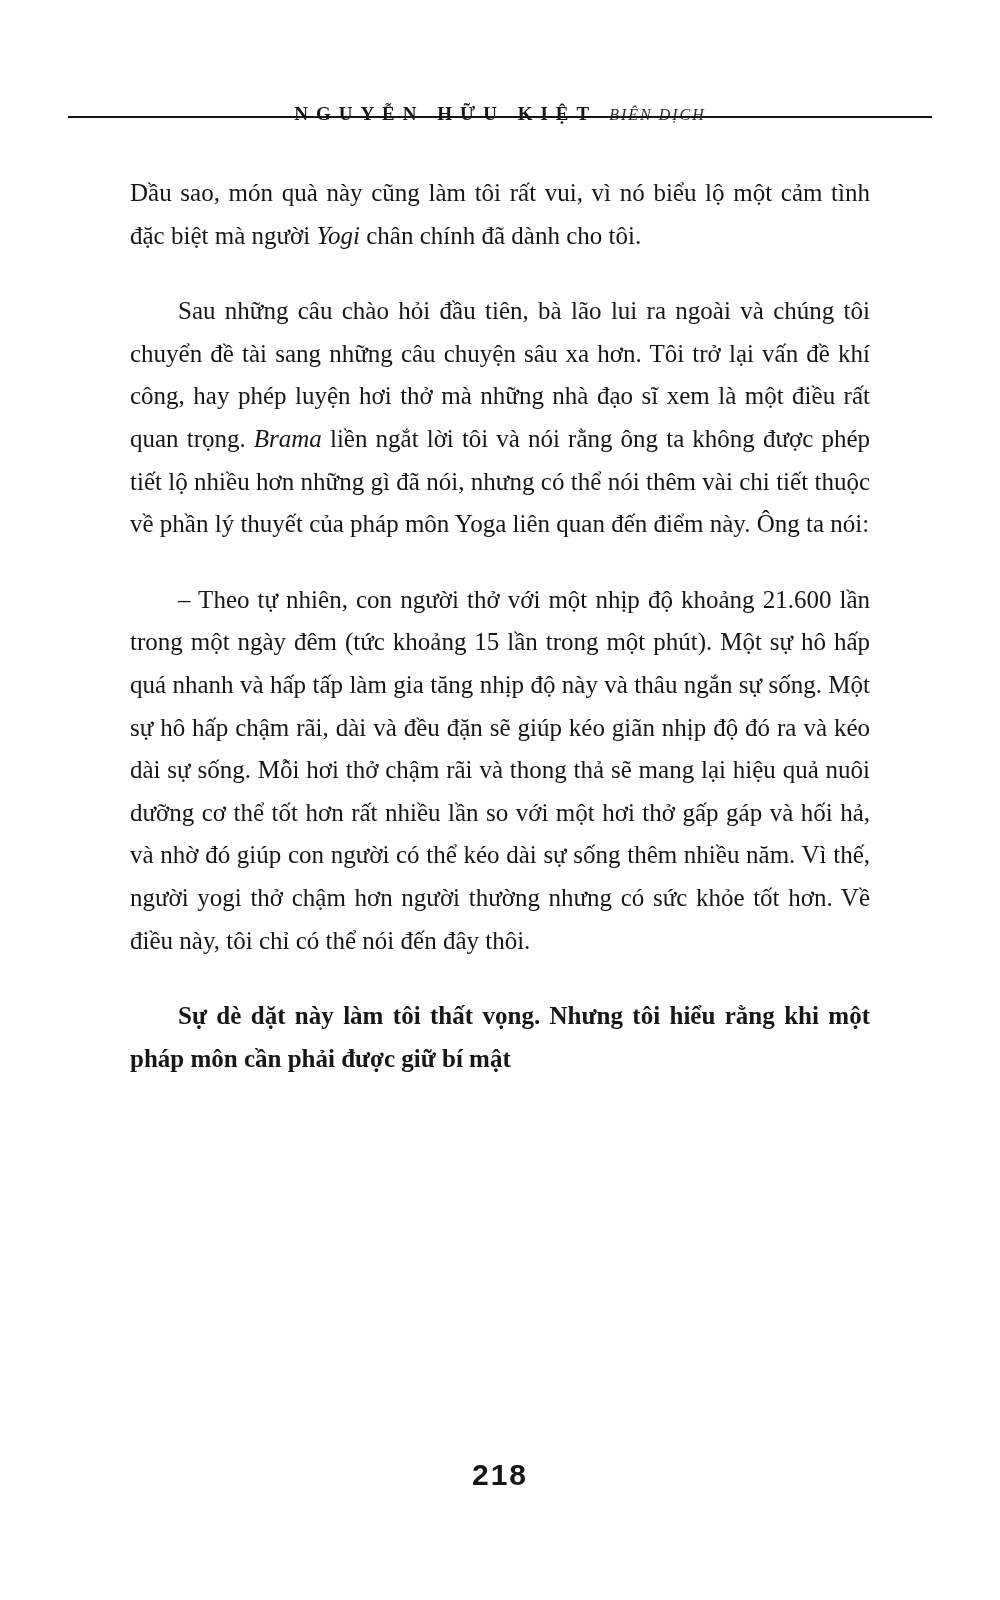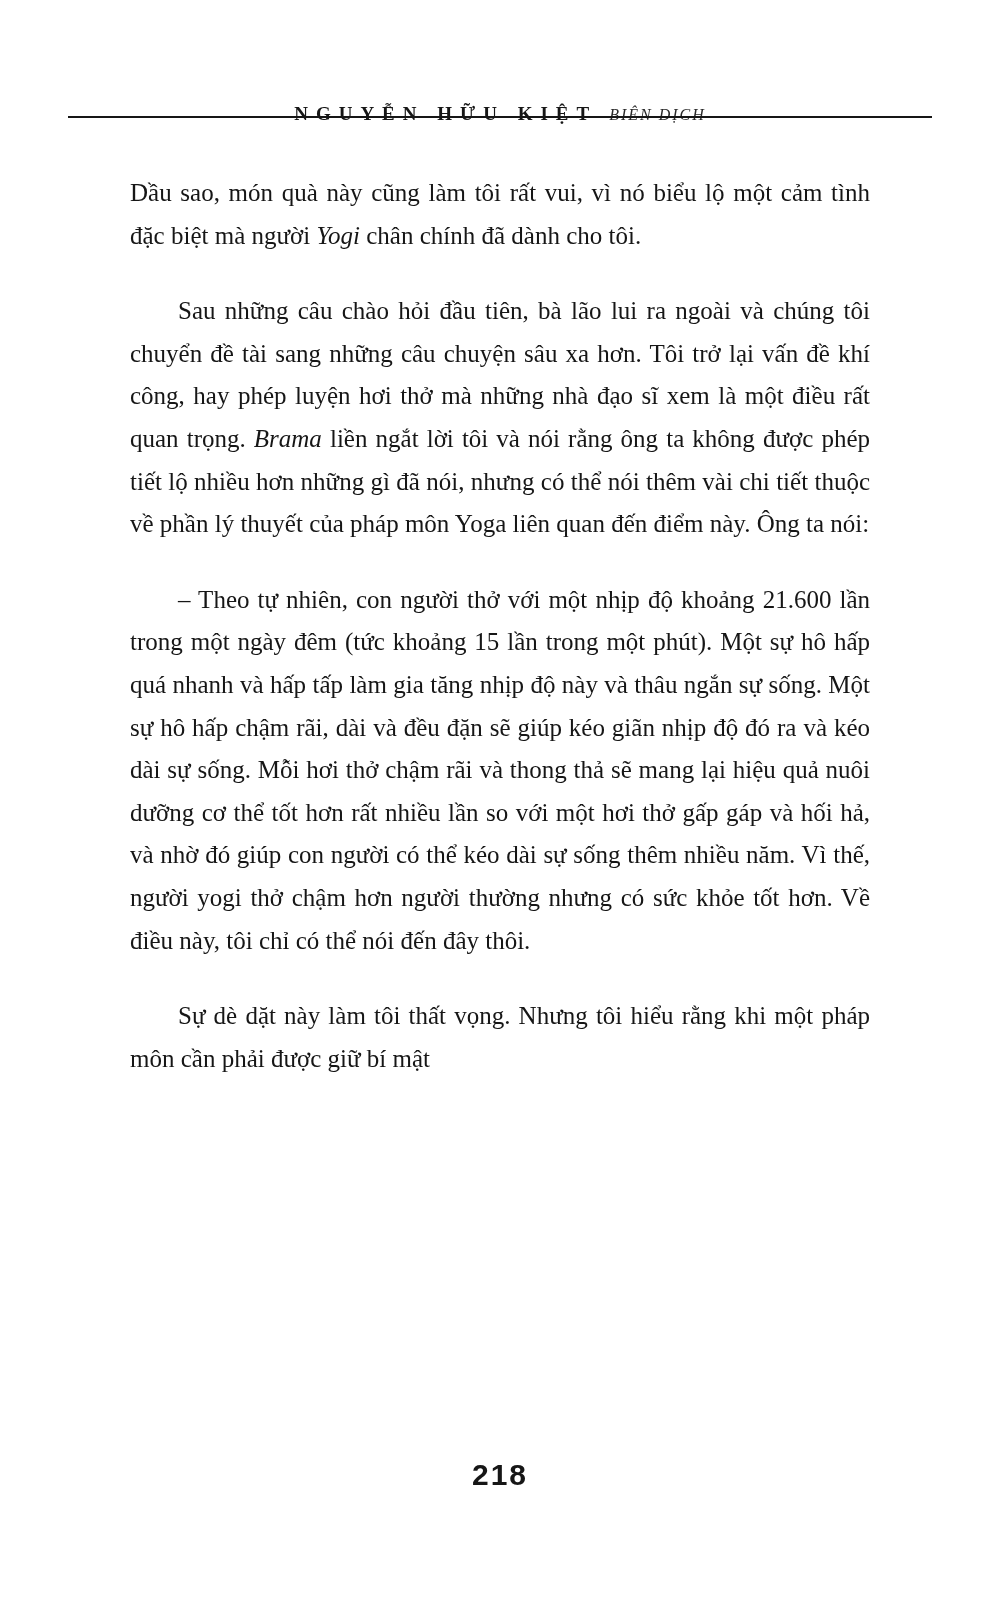--- a/index.html
+++ b/index.html
@@ -52,21 +52,21 @@
     position: absolute;
     top: 172px;
     left: 130px;
     width: 740px;
     font-size: 25px;
     line-height: 42.6px;
     text-align: justify;
     text-justify: inter-word;
   }
   .para { margin-bottom: 33px; }
-  .para:last-child { margin-bottom: 0; }
+  .para:last-child { margin-bottom: 0; font-weight: bold; }
   .para.indent { text-indent: 48px; }
   .seg-italic { font-style: italic; }
   .page-number {
     position: absolute;
     top: 1458px;
     left: 0;
     width: 100%;
     text-align: center;
     font-family: "Liberation Sans", sans-serif;
     font-weight: bold;

